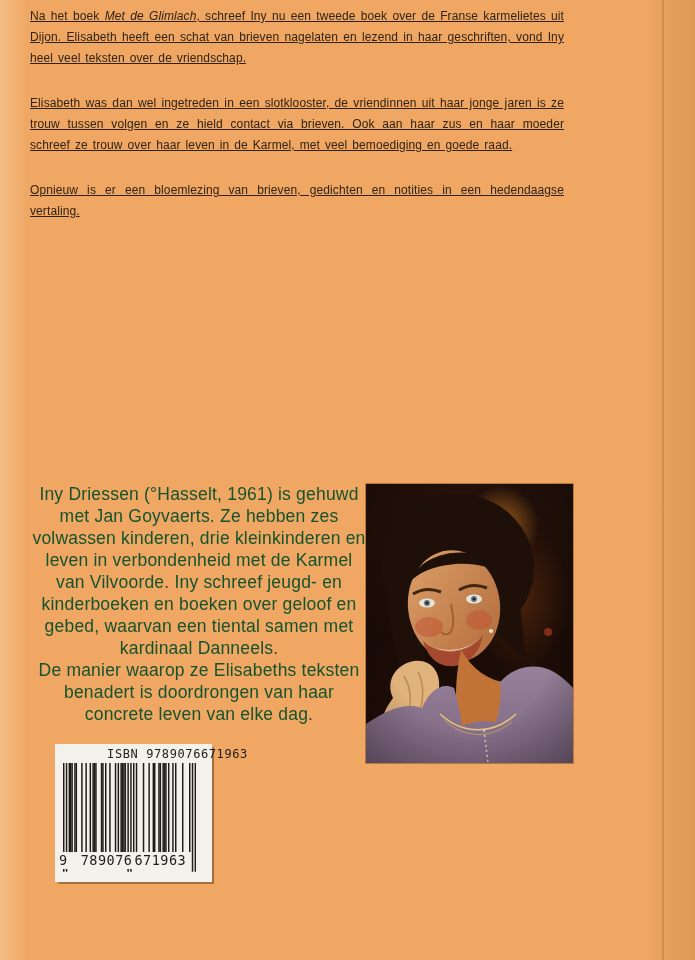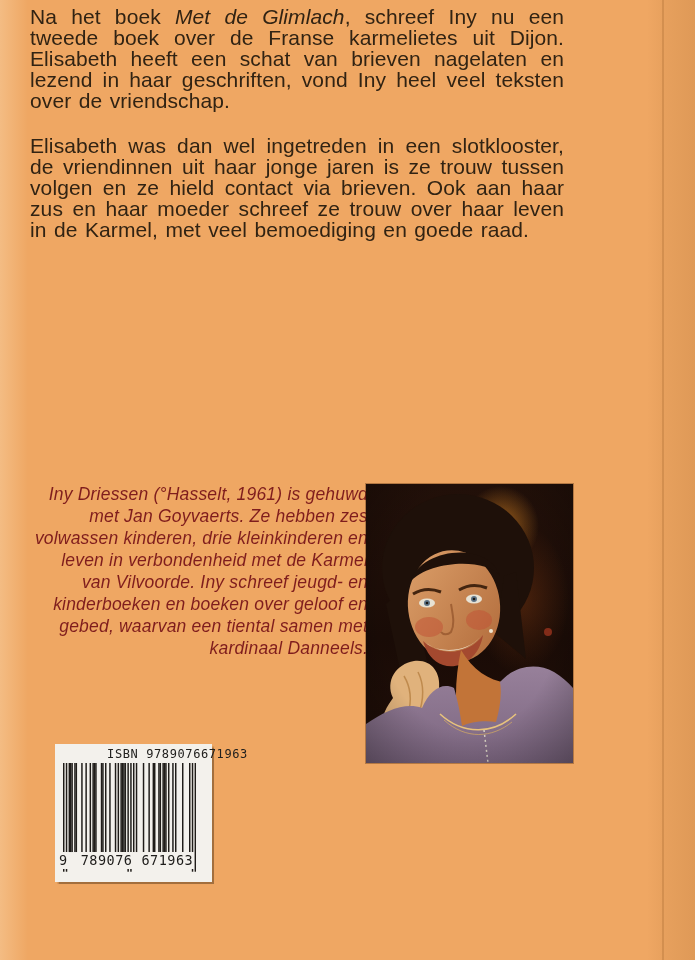--- a/index.html
+++ b/index.html
@@ -26,37 +26,37 @@
     pointer-events: none;
   }
   .spine-crease {
     position: absolute; right: 31px; top: 0; width: 2px; height: 100%;
     background: rgba(115,60,12,0.18);
     pointer-events: none;
   }
 
   .synopsis {
     position: absolute; left: 30px; top: 6px; width: 534px;
-    font-size: 21px; line-height: 21px;
+    font-size: 12px; line-height: 21px;
     color: #3123133; 
     color: #312313;
     text-align: justify;
     letter-spacing: 0.1px;
     word-spacing: 1.5px;
+    text-decoration: underline;
   }
   .synopsis p { margin: 0 0 24px 0; }
   .synopsis em { font-style: italic; }
 
   .bio {
     position: absolute; left: 30px; top: 483px; width: 338px;
     font-size: 17.5px; line-height: 22px;
-    color: #7f1d1d;
-    text-align: right;
+    color: #14532d;
+    text-align: center;
     letter-spacing: 0.2px;
-    font-style: italic;
   }
   .bio div { margin: 0; }
 
   .photo {
     position: absolute; left: 366px; top: 484px; width: 207px; height: 279px;
     outline: 1px solid rgba(70,35,10,0.35);
   }
   .photo svg { display: block; width: 207px; height: 279px; }
 
   .barcode-box {
@@ -80,38 +80,40 @@
   .digits {
     position: absolute; left: 3px; top: 108px; width: 150px; height: 17px;
     display: flex; align-items: center;
     font-family: "DejaVu Sans Mono", monospace;
     font-size: 13.5px; line-height: 17px;
     color: #1d1c1a;
     letter-spacing: 0.5px;
   }
   .digits span { background: #f3f1ec; padding: 0 1px; }
   .digits .g1 { margin-left: 11px; }
-  .digits .g2 { margin-left: 7px; }
+  .digits .g2 { }
 </style>
 </head>
 <body>
 
 <div class="cover">
 
   <div class="edge-left"></div>
   <div class="edge-right"></div>
   <div class="spine-crease"></div>
 
   <div class="synopsis">
     <p><span>Na het boek </span><em>Met de Glimlach</em><span>, schreef Iny nu een tweede boek over de Franse karmelietes uit Dijon. Elisabeth heeft een schat van brieven nagelaten en lezend in haar geschriften, vond Iny heel veel teksten over de vriendschap.</span></p>
     <p>Elisabeth was dan wel ingetreden in een slotklooster, de vriendinnen uit haar jonge jaren is ze trouw tussen volgen en ze hield contact via brieven. Ook aan haar zus en haar moeder schreef ze trouw over haar leven in de Karmel, met veel bemoediging en goede raad.</p>
+    <p>Opnieuw is er een bloemlezing van brieven, gedichten en notities in een hedendaagse vertaling.</p>
   </div>
 
   <div class="bio">
     <div>Iny Driessen (°Hasselt, 1961) is gehuwd met Jan Goyvaerts. Ze hebben zes volwassen kinderen, drie kleinkinderen en leven in verbondenheid met de Karmel van Vilvoorde. Iny schreef jeugd- en kinderboeken en boeken over geloof en gebed, waarvan een tiental samen met kardinaal Danneels.</div>
+    <div>De manier waarop ze Elisabeths teksten benadert is doordrongen van haar concrete leven van elke dag.</div>
   </div>
 
   <div class="photo">
     <svg viewBox="0 0 207 279" preserveAspectRatio="none">
       <defs>
         <linearGradient id="pbg" x1="0" y1="0" x2="0" y2="1">
           <stop offset="0" stop-color="#221009"></stop>
           <stop offset="0.55" stop-color="#190b06"></stop>
           <stop offset="1" stop-color="#220f08"></stop>
         </linearGradient>

